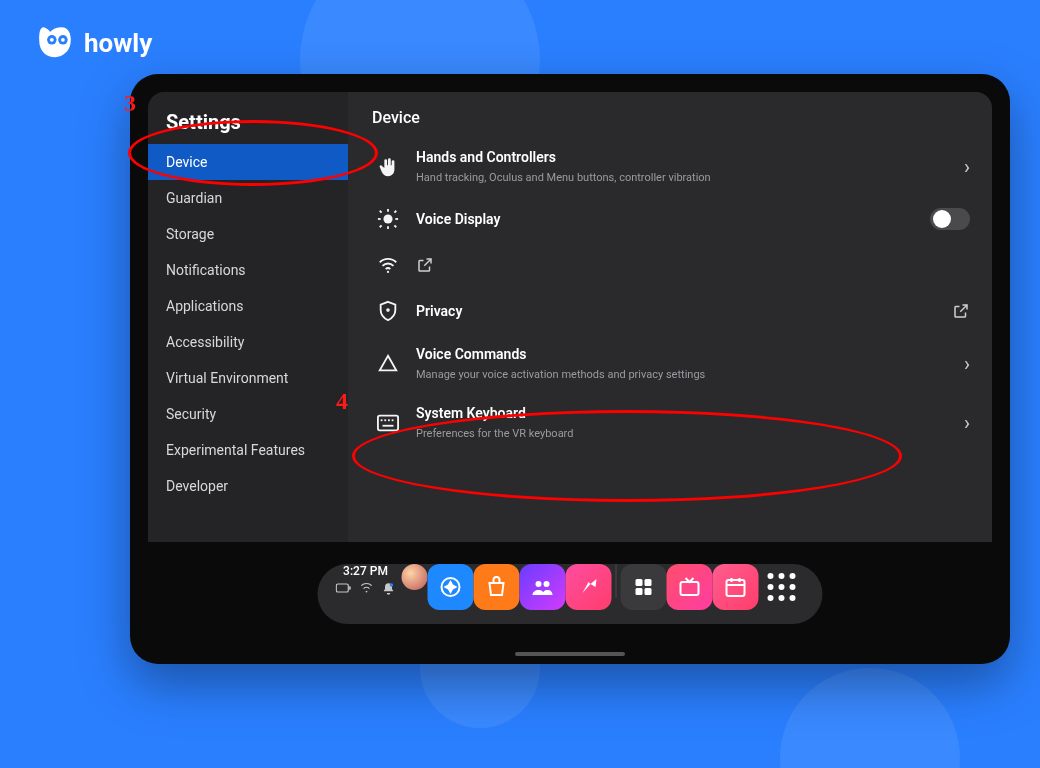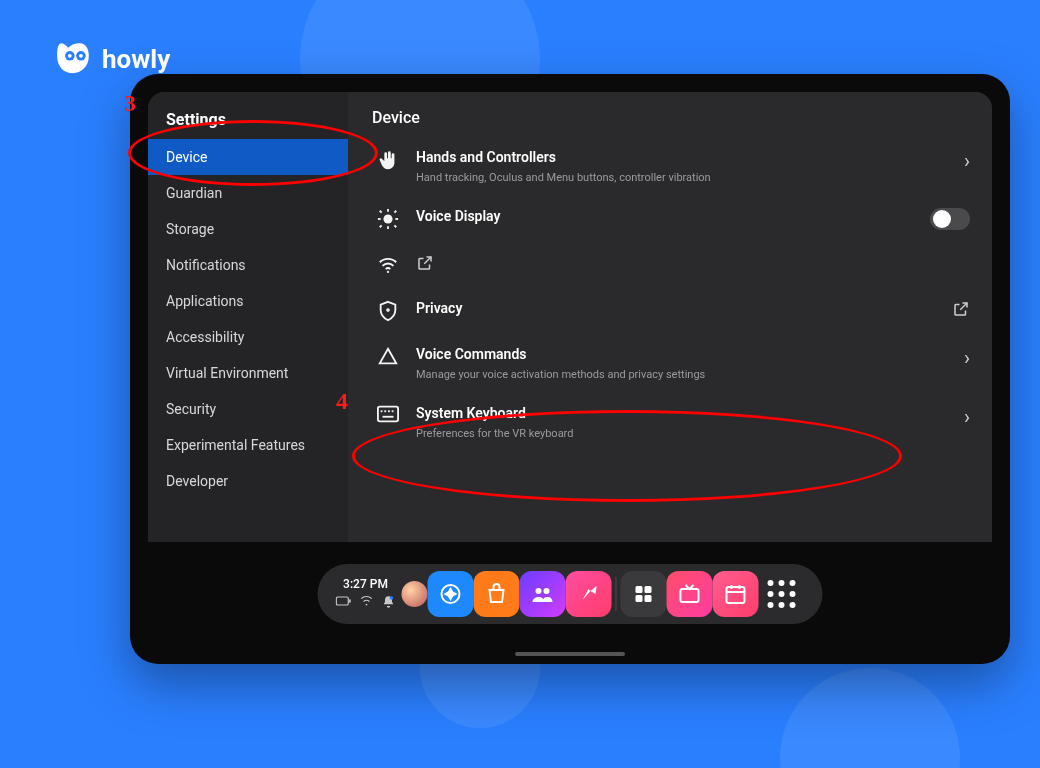--- a/index.html
+++ b/index.html
@@ -3,45 +3,45 @@
 <meta charset="utf-8">
 <style>
   * { box-sizing: border-box; margin: 0; padding: 0; font-family: -apple-system, BlinkMacSystemFont, "Segoe UI", Roboto, Helvetica, Arial, sans-serif; }
   body { width: 1040px; height: 768px; background: #2a7fff; position: relative; overflow: hidden; border-radius: 24px; }
   
   .bubble { position: absolute; background: rgba(255,255,255,0.08); border-radius: 50%; }
   .b1 { width: 240px; height: 240px; top: -60px; left: 300px; }
   .b2 { width: 120px; height: 120px; bottom: 40px; left: 420px; }
   .b3 { width: 180px; height: 180px; bottom: -80px; right: 80px; }
   
-  .brand { position: absolute; top: 24px; left: 54px; display: flex; align-items: center; color: #fff; font-size: 26px; font-weight: 700; gap: 10px; margin-top: 16px; }
+  .brand { position: absolute; top: 24px; left: 36px; display: flex; align-items: center; color: #fff; font-size: 26px; font-weight: 700; gap: 10px; }
   .brand svg { width: 38px; height: 38px; }
   
   .device { position: absolute; top: 74px; left: 130px; width: 880px; height: 590px; background: #0a0a0a; border-radius: 28px; padding: 18px 18px 10px 18px; box-shadow: 0 20px 50px rgba(0,0,0,.35); }
   .panel { position: relative; width: 100%; height: 450px; border-radius: 18px 18px 0 0; background: #2a2a2c; display: flex; overflow: visible; }
   
   .sidebar { width: 200px; background: #242426; border-radius: 16px 0 0 0; padding: 16px 0 10px 0; }
-  .side-title { color: #fff; font-size: 16px; font-weight: 700; padding: 2px 18px 10px 18px; }
+  .side-title { color: #fff; font-size: 20px; font-weight: 700; padding: 2px 18px 10px 18px; }
   .side-item { color: #d8d8da; font-size: 14px; padding: 10px 18px; cursor: pointer; }
   .side-item.active { background: #0f5ac4; color: #fff; }
   
   .content { flex: 1; padding: 16px 18px 10px 24px; background: #2a2a2c; border-radius: 0 16px 0 0; overflow-y: auto; }
   .content-title { color: #fff; font-size: 16px; font-weight: 500; margin-bottom: 10px; }
-  .row { display: flex; align-items: flex-start; padding: 12px 4px; gap: 16px; cursor: pointer; }
+  .row { display: flex; align-items: center; padding: 12px 4px; gap: 16px; cursor: pointer; }
   .row-icon { width: 24px; display: flex; justify-content: center; color: #fff; opacity: .95; }
   .row-text { flex: 1; }
   .row-title { color: #fff; font-size: 14px; font-weight: 600; }
   .row-sub   { color: #9b9b9f; font-size: 11px; margin-top: 6px; }
   .row-action { color: #cfcfd2; display:flex; align-items:center; }
   .chevron { font-size: 20px; color:#cfcfd2; }
   .extern svg { width:18px; height:18px; }
   .toggle { width: 40px; height: 22px; background: #4a4a4d; border-radius: 12px; position: relative; }
   .toggle::after { content:""; position:absolute; top:2px; left:3px; width:18px; height:18px; background:#fff; border-radius:50%; }
   
-  .dock { position: absolute; bottom: 40px; left: 50%; transform: translateX(-50%); display: flex; align-items: center; height: 60px; background: #2b2b2d; border-radius: 30px; padding: 0 18px; }
+  .dock { position: absolute; bottom: 40px; left: 50%; transform: translateX(-50%); display: flex; align-items: flex-start; height: 60px; background: #2b2b2d; border-radius: 30px; padding: 0 18px; }
   .dock-left { display:flex; flex-direction:column; align-items:center; gap:4px; padding-right:6px; }
   .clock { color:#fff; font-size:12px; font-weight:500; }
   .status-icons { display:flex; gap:8px; color:#c8c8cb; font-size:12px; }
   .avatar { width:26px; height:26px; border-radius:50%; background: radial-gradient(circle at 35% 35%, #ffd3a5, #b55); }
   .app { width:46px; height:46px; border-radius:12px; display:flex; align-items:center; justify-content:center; color:#fff; }
   .app svg { width:24px; height:24px; fill:#fff; }
   .app.blue   { background:#1e88ff; }
   .app.orange { background:#ff7a18; }
   .app.purple { background: linear-gradient(135deg,#6a3dff,#d23bff); }
   .app.pink1  { background: linear-gradient(135deg,#ff4da1,#ff3d6b); }

